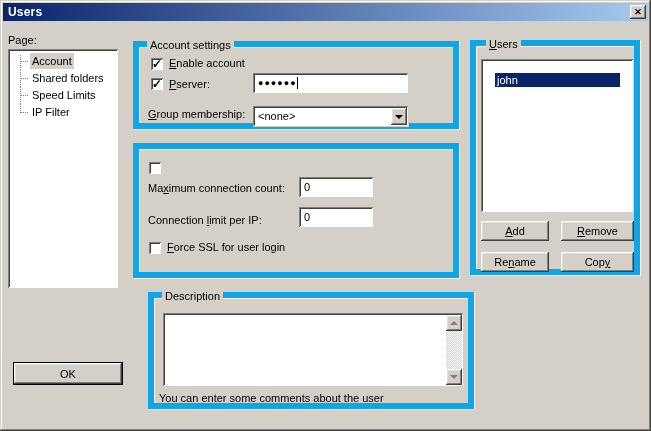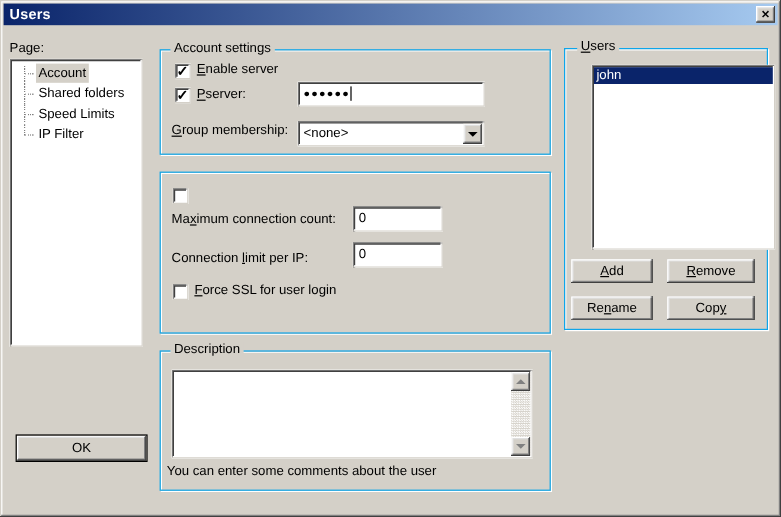--- a/index.html
+++ b/index.html
@@ -41,21 +41,21 @@
                 inset -2px -2px #808080, inset 2px 2px #dfdfdf;
   }
   .btn {
     position:absolute; display:flex; align-items:center; justify-content:center;
     font-size:11px; white-space:nowrap;
   }
   .btn.default { border:1px solid #000; }
 
   
   .group {
-    position:absolute; border:1px solid #0ea5e9;
+    position:absolute; border:6px solid #0ea5e9;
     box-shadow: 1px 1px 0 #ffffff, inset 1px 1px 0 #ffffff;
   }
   .group-caption {
     position:absolute; top:-8px; left:8px; background:#d4d0c8; padding:0 3px;
     white-space:nowrap;
   }
 
   
   .checkbox {
     position:absolute; width:13px; height:13px; background:#fff;
@@ -137,21 +137,21 @@
     </div>
     <div class="tree-item last">
       <span class="tree-label">IP Filter</span>
     </div>
   </div>
 
   <div class="group" style="left:133px; top:41px; width:326px; height:88px;">
     <span class="group-caption">Account settings</span>
 
     <div class="checkbox checked" style="left:12px; top:11px;"></div>
-    <div class="label" style="left:30px; top:10px;"><span></span><span class="key">E</span><span>nable server</span></div>
+    <div class="label" style="left:30px; top:10px;"><span></span><span class="key">E</span><span>nable account</span></div>
 
     <div class="checkbox checked" style="left:12px; top:31px;"></div>
     <div class="label" style="left:30px; top:31px;"><span></span><span class="key">P</span><span>server:</span></div>
     <div class="sunken field" style="left:114px; top:26px; width:156px; height:21px;"><span class="pwd-dots">●●●●●●</span><span class="caret"></span></div>
 
     <div class="label" style="left:9px; top:61px;"><span></span><span class="key">G</span><span>roup membership:</span></div>
     <div class="sunken field" style="left:114px; top:59px; width:156px; height:21px;">
       <span>&lt;none&gt;</span>
       <div class="combo-arrow-btn raised">
         <div class="arrow-down"></div>
@@ -165,40 +165,40 @@
     <div class="label" style="left:9px; top:33px;"><span>Ma</span><span class="key">x</span><span>imum connection count:</span></div>
     <div class="sunken field" style="left:160px; top:28px; width:75px; height:21px;"><span>0</span></div>
 
     <div class="label" style="left:9px; top:65px;"><span>Connection </span><span class="key">l</span><span>imit per IP:</span></div>
     <div class="sunken field" style="left:160px; top:58px; width:75px; height:21px;"><span>0</span></div>
 
     <div class="checkbox" style="left:10px; top:93px;"></div>
     <div class="label" style="left:28px; top:92px;"><span></span><span class="key">F</span><span>orce SSL for user login</span></div>
   </div>
 
-  <div class="group" style="left:133px; top:292px; width:326px; height:117px;">
+  <div class="group" style="left:148px; top:292px; width:326px; height:117px;">
     <span class="group-caption">Description</span>
     <div class="sunken" style="left:9px; top:15px; width:301px; height:74px;">
       <span></span>
       <div class="scrollbar">
         <div class="sb-btn sb-up raised">
             <div class="tri-up"></div>
           </div>
         <div class="sb-btn sb-down raised">
             <div class="tri-dn"></div>
           </div>
       </div>
     </div>
     <div class="label" style="left:5px; top:94px;">You can enter some comments about the user</div>
   </div>
 
   <div class="group" style="left:470px; top:40px; width:170px; height:235px;">
     <span class="group-caption" style="left:10px;"><span></span><span class="key">U</span><span>sers</span></span>
 
-    <div class="sunken" style="left:22px; top:13px; width:153px; height:154px; padding:2px;">
+    <div class="sunken" style="left:5px; top:13px; width:153px; height:154px; padding:14px;">
       <div class="list-item selected"><span>john</span></div>
     </div>
 
     <div class="btn raised" style="left:5px; top:175px; width:68px; height:20px;">
         <span><span></span><span class="key">A</span><span>dd</span></span>
       </div>
     <div class="btn raised" style="left:85px; top:175px; width:73px; height:20px;">
         <span><span></span><span class="key">R</span><span>emove</span></span>
       </div>
     <div class="btn raised" style="left:5px; top:206px; width:68px; height:20px;">

